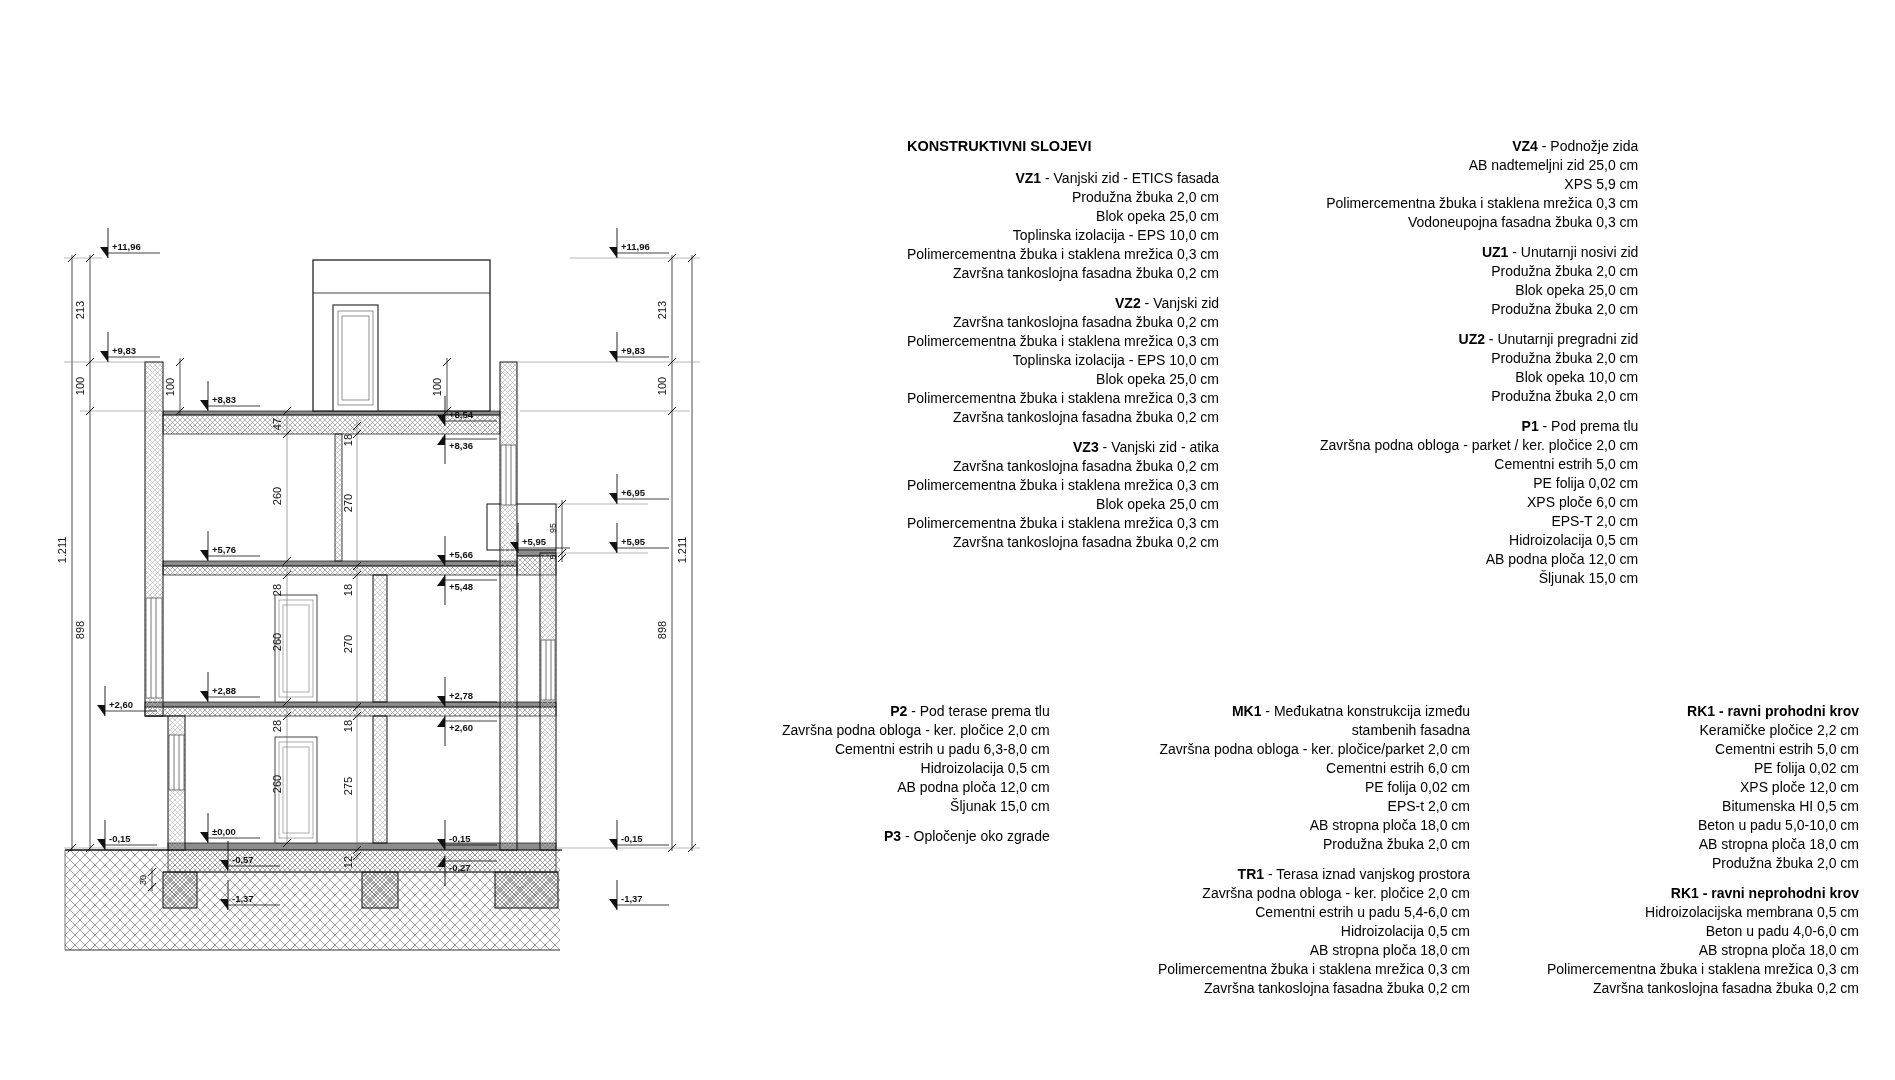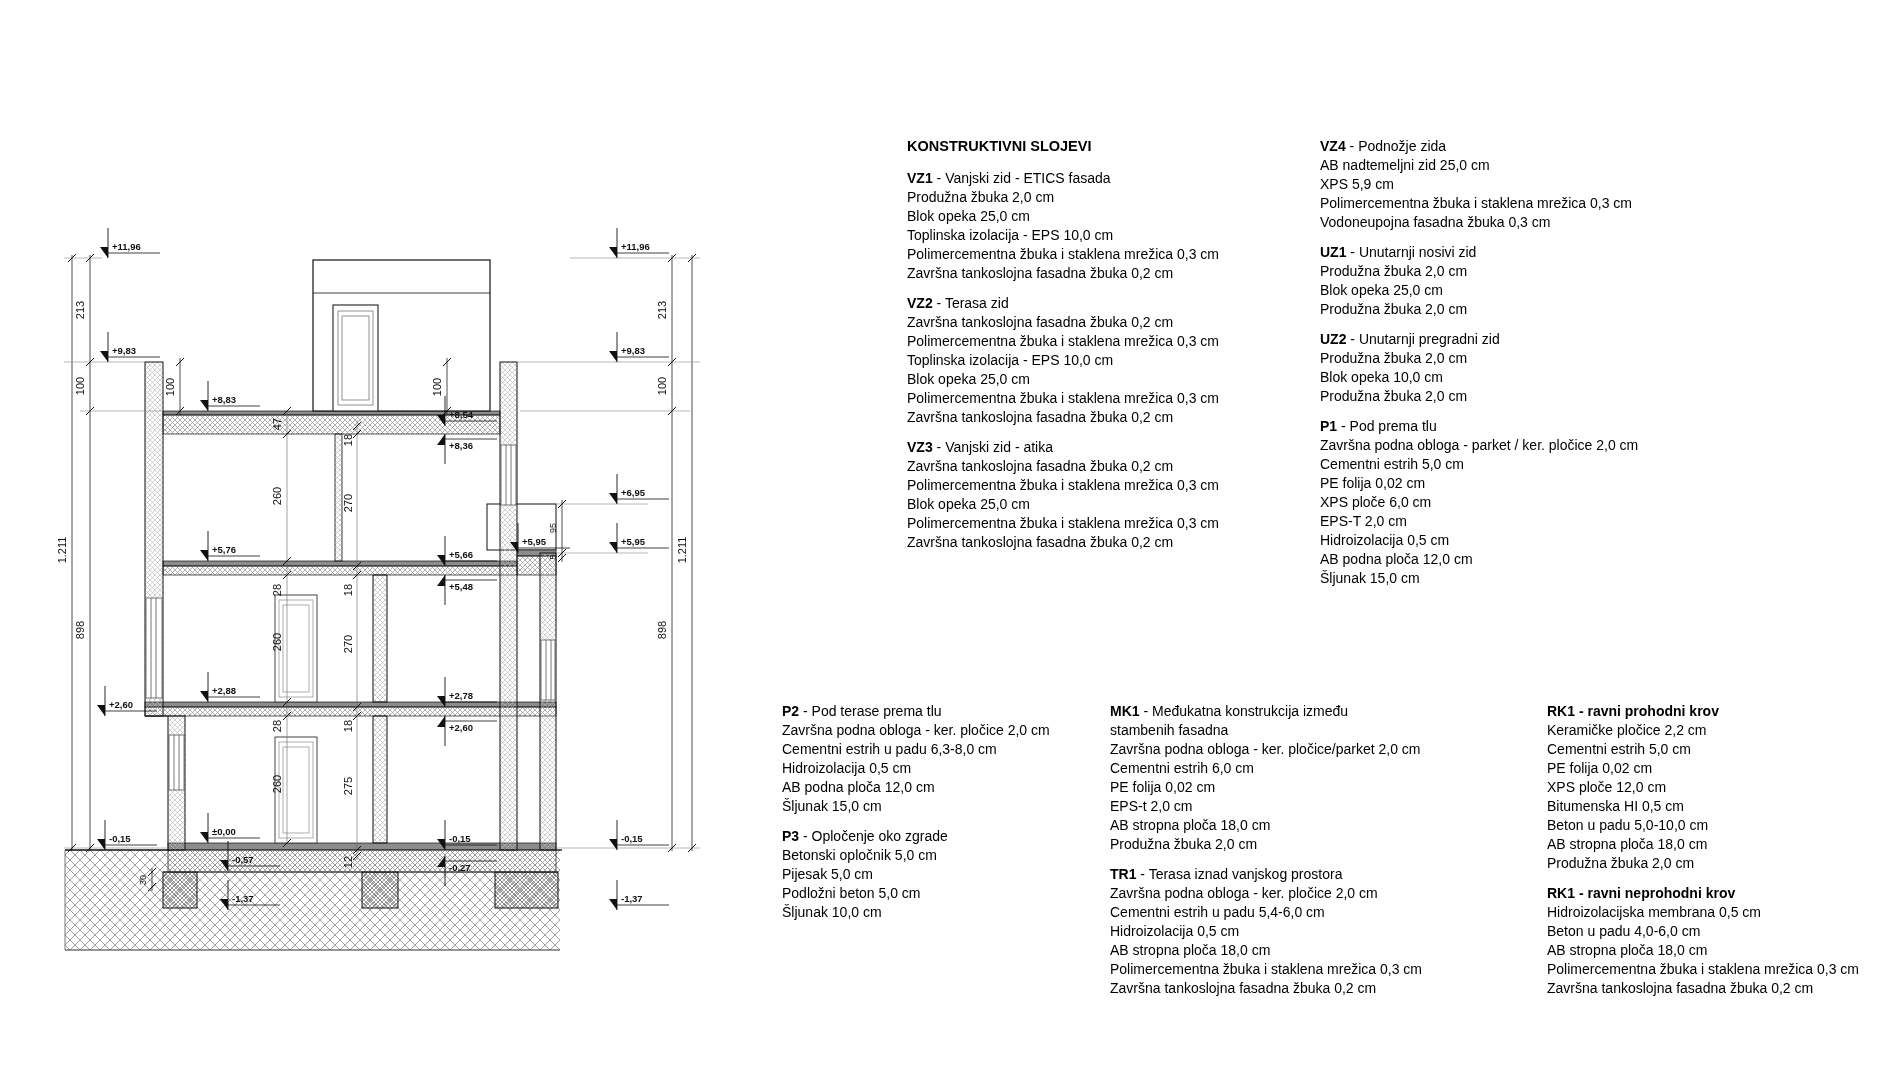--- a/index.html
+++ b/index.html
@@ -3,21 +3,21 @@
 <meta charset="utf-8">
 <style>
   html,body{margin:0;padding:0;}
   body{
     width:1895px;height:1080px;position:relative;overflow:hidden;
     background:#fff;color:#000;
     font-family:"Liberation Sans",sans-serif;
   }
   .spec-col{position:absolute;font-size:14px;line-height:19px;white-space:nowrap;}
   .spec-title{font-weight:bold;font-size:14.5px;margin-bottom:13px;}
-  .block{margin-bottom:11px;}
+  .block{margin-bottom:11px;text-align:right;}
   .code{font-weight:bold;}
   .hdr-bold{font-weight:bold;}
   svg text{font-family:"Liberation Sans",sans-serif;}
 </style>
 </head>
 <body>
 
 <svg id="section-svg" style="position:absolute;left:0;top:0" width="760" height="1080" viewBox="0 0 760 1080">
   <defs>
     <pattern id="pWall" width="5" height="5" patternUnits="userSpaceOnUse">
@@ -349,21 +349,21 @@
       <div class="hdr"><span class="code">VZ1</span><span> - Vanjski zid - ETICS fasada</span></div>
       <div>
         <div>Produžna žbuka 2,0 cm</div>
         <div>Blok opeka 25,0 cm</div>
         <div>Toplinska izolacija - EPS 10,0 cm</div>
         <div>Polimercementna žbuka i staklena mrežica 0,3 cm</div>
         <div>Završna tankoslojna fasadna žbuka 0,2 cm</div>
       </div>
     </div>
     <div class="block">
-      <div class="hdr"><span class="code">VZ2</span><span> - Terasa zid</span></div>
+      <div class="hdr"><span class="code">VZ2</span><span> - Vanjski zid</span></div>
       <div>
         <div>Završna tankoslojna fasadna žbuka 0,2 cm</div>
         <div>Polimercementna žbuka i staklena mrežica 0,3 cm</div>
         <div>Toplinska izolacija - EPS 10,0 cm</div>
         <div>Blok opeka 25,0 cm</div>
         <div>Polimercementna žbuka i staklena mrežica 0,3 cm</div>
         <div>Završna tankoslojna fasadna žbuka 0,2 cm</div>
       </div>
     </div>
     <div class="block">
@@ -427,30 +427,24 @@
       <div>
         <div>Završna podna obloga - ker. pločice 2,0 cm</div>
         <div>Cementni estrih u padu 6,3-8,0 cm</div>
         <div>Hidroizolacija 0,5 cm</div>
         <div>AB podna ploča 12,0 cm</div>
         <div>Šljunak 15,0 cm</div>
       </div>
     </div>
     <div class="block">
       <div class="hdr"><span class="code">P3</span><span> - Opločenje oko zgrade</span></div>
-      <div>
-        <div>Betonski opločnik 5,0 cm</div>
-        <div>Pijesak 5,0 cm</div>
-        <div>Podložni beton 5,0 cm</div>
-        <div>Šljunak 10,0 cm</div>
-      </div>
     </div>
   </div>
 
-<div class="spec-col" id="col-bm" style="left:1110px;top:702px">
+<div class="spec-col" id="col-bm" style="left:1158px;top:702px">
 
 <div class="block">
       <div class="hdr"><span class="code">MK1</span><span> - Međukatna konstrukcija između</span></div>
       <div>
         <div>stambenih fasadna</div>
         <div>Završna podna obloga - ker. pločice/parket 2,0 cm</div>
         <div>Cementni estrih 6,0 cm</div>
         <div>PE folija 0,02 cm</div>
         <div>EPS-t 2,0 cm</div>
         <div>AB stropna ploča 18,0 cm</div>

